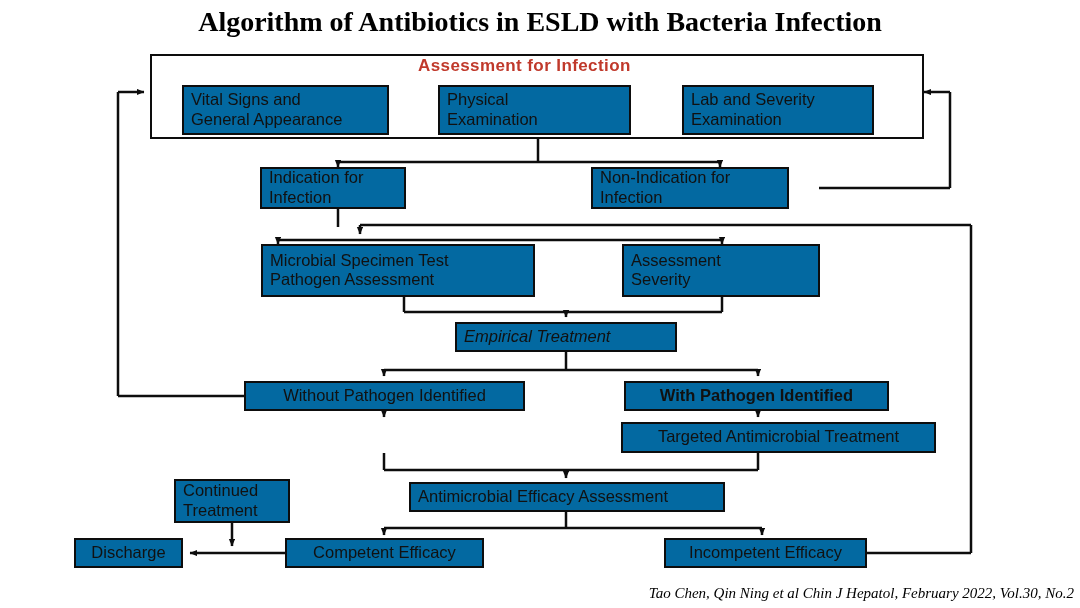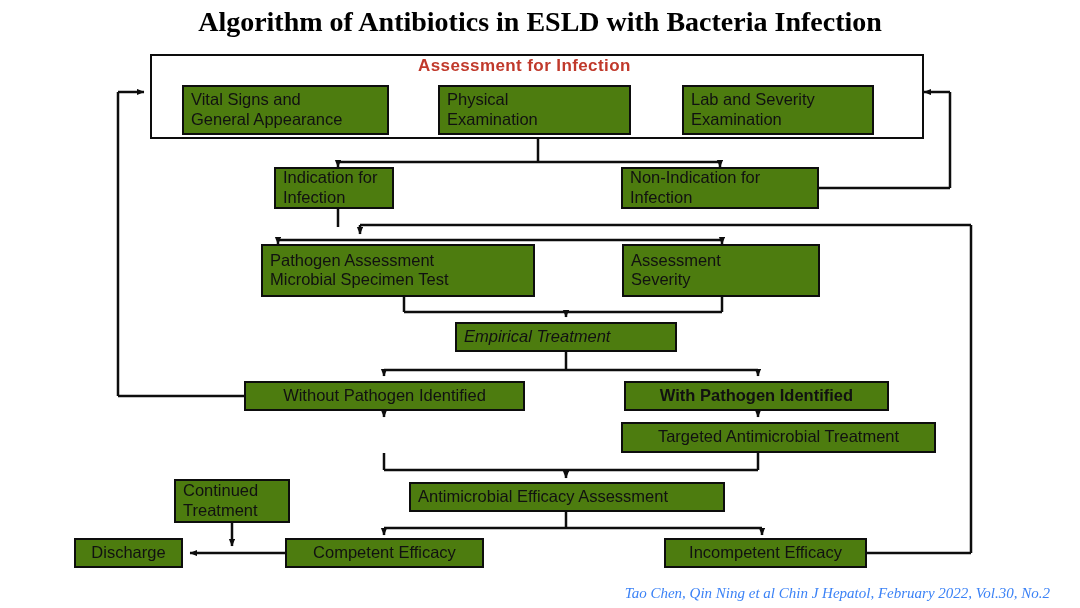--- a/index.html
+++ b/index.html
@@ -38,21 +38,21 @@
     left: 0;
     top: 0;
     width: 1080px;
     height: 608px;
     pointer-events: none;
   }
   .node {
     position: absolute;
     box-sizing: border-box;
     border: 2.5px solid #0d0d0d;
-    background: #4d7c0f;
+    background: #0369a1;
     color: #111111;
     font-size: 16.5px;
     line-height: 1.18;
     font-weight: 500;
     display: flex;
     flex-direction: column;
     justify-content: center;
     padding: 2px 7px 3px 7px;
     white-space: nowrap;
   }
@@ -66,26 +66,26 @@
   .section-title {
     position: absolute;
     color: #c0392b;
     font-weight: bold;
     font-size: 17px;
     letter-spacing: 0.4px;
     white-space: nowrap;
   }
   #citation {
     position: absolute;
-    right: 30px;
+    right: 6px;
     bottom: 6px;
     font-family: "Liberation Serif", serif;
     font-style: italic;
     font-size: 15px;
-    color: #3b82f6;
+    color: #000000;
     white-space: nowrap;
   }
 </style>
 </head>
 <body>
 
 <div id="page-title">Algorithm of Antibiotics in ESLD with Bacteria Infection</div>
 
 <div id="flow">
 
@@ -165,33 +165,33 @@
   <div class="node" style="left:438px; top:85px; width:193px; height:50px;">
     <span class="ln">Physical</span>
     <span class="ln">Examination</span>
   </div>
 
   <div class="node" style="left:682px; top:85px; width:192px; height:50px;">
     <span class="ln">Lab and Severity</span>
     <span class="ln">Examination</span>
   </div>
 
-  <div class="node" style="left:274px; top:167px; width:120px; height:42px;">
+  <div class="node" style="left:260px; top:167px; width:146px; height:42px;">
     <span class="ln">Indication for</span>
     <span class="ln">Infection</span>
   </div>
 
-  <div class="node" style="left:621px; top:167px; width:198px; height:42px;">
+  <div class="node" style="left:591px; top:167px; width:198px; height:42px;">
     <span class="ln">Non-Indication for</span>
     <span class="ln">Infection</span>
   </div>
 
   <div class="node" style="left:261px; top:244px; width:274px; height:53px;">
+    <span class="ln">Microbial Specimen Test</span>
     <span class="ln">Pathogen  Assessment</span>
-    <span class="ln">Microbial Specimen Test</span>
   </div>
 
   <div class="node" style="left:622px; top:244px; width:198px; height:53px;">
     <span class="ln">Assessment</span>
     <span class="ln">Severity</span>
   </div>
 
   <div class="node" style="left:455px; top:322px; width:222px; height:30px; align-items:flex-start;font-style:italic;">
     <span class="ln">Empirical Treatment</span>
   </div>

